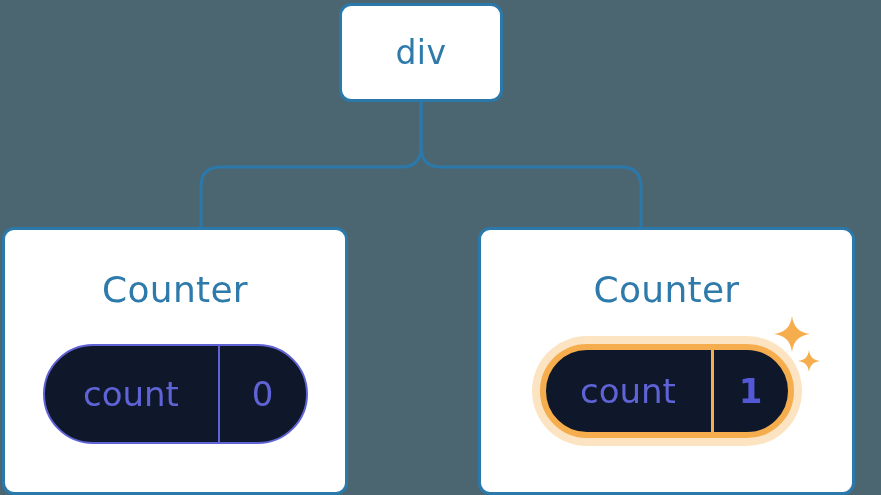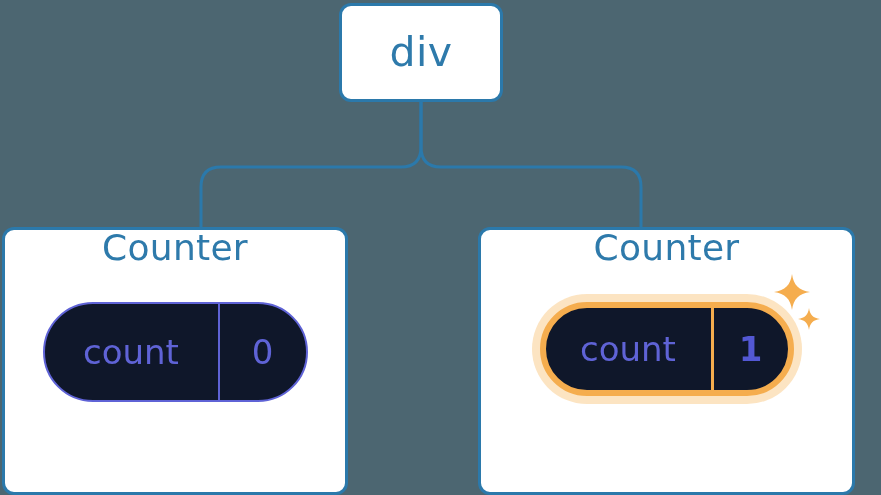--- a/index.html
+++ b/index.html
@@ -45,30 +45,31 @@
   
   #node-root {
     left: 339px;
     top: 3px;
     width: 164px;
     height: 99px;
     justify-content: center;
   }
   .node-tag {
     color: #2e7aab;
-    font-size: 41px;
+    font-size: 33px;
     line-height: 1;
     letter-spacing: 0.5px;
   }
 
   
   .node-component {
     top: 227px;
     height: 268px;
     border-radius: 12px;
+    padding-top: 42px;
   }
   #node-counter-left {
     left: 2px;
     width: 346px;
   }
   #node-counter-right {
     left: 478px;
     width: 377px;
   }
   .node-title {

